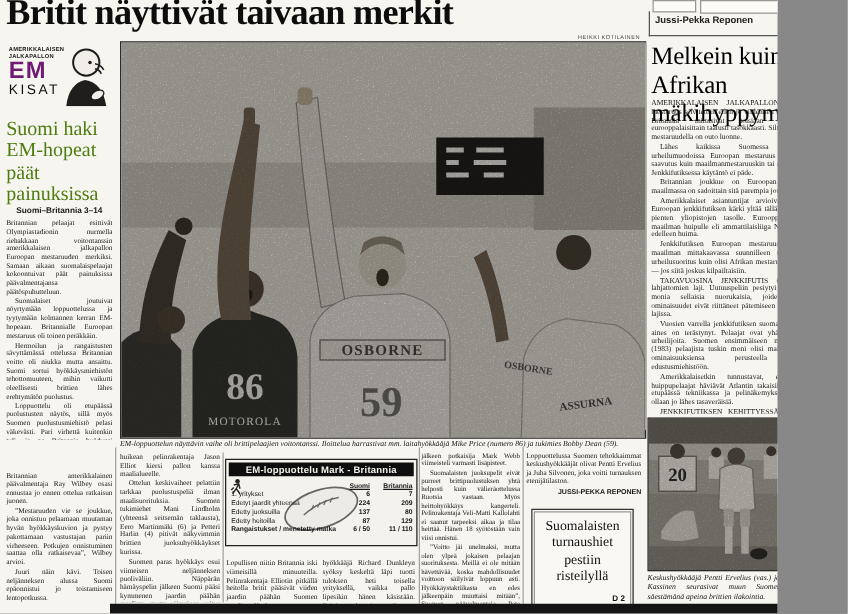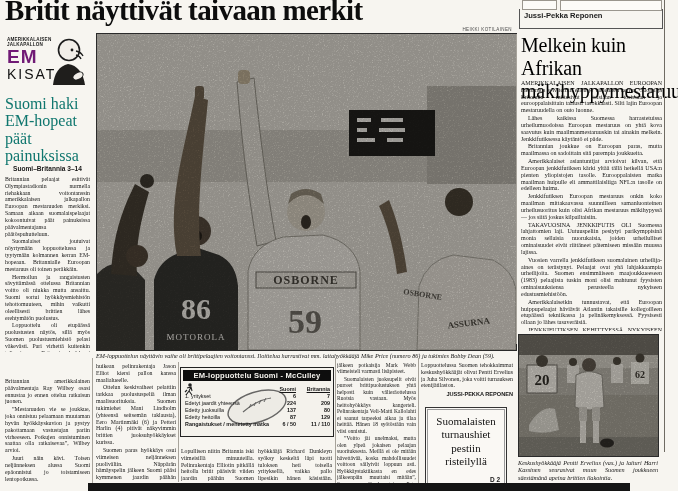--- a/index.html
+++ b/index.html
@@ -1,35 +1,35 @@
 <!DOCTYPE html>
 <html><head>
 <meta charset="utf-8">
 <style>
   html,body{margin:0;padding:0;background:#888;}
-  .page{position:relative;width:678px;height:491px;background:#f7f5f0;overflow:hidden;
+  .page{position:relative;width:622px;height:491px;background:#f7f5f0;overflow:hidden;
         font-family:"Liberation Serif",serif;color:#161616;}
   .abs{position:absolute;}
   
   .main-headline{position:absolute;left:5px;top:-6px;margin:0;font-size:29px;font-weight:700;
         letter-spacing:-0.6px;white-space:nowrap;color:#0d0d0d;}
   .edge-box{position:absolute;background:#fcfbf8;border:1px solid #9a968e;}
   .photo-credit{position:absolute;left:400px;top:27px;width:112px;text-align:right;
         font-family:"Liberation Sans",sans-serif;font-size:4.5px;letter-spacing:.4px;color:#4a4a4a;}
   
   .logo{position:absolute;left:7px;top:37px;width:80px;height:55px;}
   .logo .tiny{font-family:"Liberation Sans",sans-serif;font-size:4.6px;font-weight:700;
         letter-spacing:.2px;line-height:1.15;color:#222;}
   .logo .em{font-family:"Liberation Sans",sans-serif;font-size:19px;font-weight:800;
         letter-spacing:1px;line-height:.95;color:#701a75;}
-  .logo .kisat{font-family:"Liberation Sans",sans-serif;font-size:14px;font-weight:400;
+  .logo .kisat{font-family:"Liberation Sans",sans-serif;font-size:11px;font-weight:400;
         letter-spacing:2px;color:#111;}
   .logo svg{position:absolute;right:0;top:0;}
   .left-headline{position:absolute;left:5px;top:95px;width:86px;margin:0;font-weight:400;
-        font-size:16px;line-height:1.08;color:#0f766e;}
+        font-size:16px;line-height:1.08;color:#4d7c0f;}
   .scoreline{position:absolute;left:5px;top:165px;width:85px;text-align:center;
         font-family:"Liberation Sans",sans-serif;font-size:6.6px;font-weight:700;}
   .body-col{font-size:5.8px;line-height:1.18;text-align:justify;overflow:hidden;}
   .body-col p{margin:0 0 1px;text-indent:7px;}
   .body-col p:first-child{text-indent:0;}
   .lbody1{left:5px;top:176px;width:85px;height:176px;}
   .left-subhead{position:absolute;left:5px;top:354px;width:85px;margin:0;font-weight:400;
         font-size:9.5px;line-height:1.1;color:#111;}
   .lbody2{left:5px;top:378px;width:85px;height:105px;}
   
@@ -179,21 +179,21 @@
 
   <p class="main-caption">EM-loppuottelun näyttävin vaihe oli brittipelaajien voitontanssi. Iloittelua harrastivat mm. laitahyökkääjä Mike Price (numero 86) ja tukimies Bobby Dean (59).</p>
 
   <div class="col body-col c1">
     <p>huikean pelinrakentaja Jason Elliot kiersi pallon kanssa maalialueelle.</p>
     <p>Ottelun keskivaiheet pelattiin tarkkaa puolustuspeliä ilman maalisuorituksia. Suomen tukimiehet Mani Lindholm (yhteensä seitsemän taklausta), Eero Martinmäki (6) ja Petteri Harlin (4) pitivät näkyvimmin brittien juoksuhyökkäykset kurissa.</p>
     <p>Suomen paras hyökkäys osui viimeisen neljänneksen puoliväliin. Näppärän hämäyspelin jälkeen Suomi pääsi kymmenen jaardin päähän maalista, mutta viimeinen yritys jouduttiin käyttämään potkuun. Sami Lappalaisen potkaisemat kolme pistettä jäivät lopulta Suomen ainoiksi.</p>
   </div>
 
   <section class="stats">
-    <div class="stats-head">EM-loppuottelu Suomi - McCulley</div>
+    <div class="stats-head">EM-loppuottelu Mark - Britannia</div>
     <svg class="stats-runner" width="10" height="13" viewBox="0 0 10 13">
       <circle cx="6" cy="2" r="1.8" fill="#222"></circle>
       <path d="M3,5 L7,4 L8,8 M7,4 L5,8 L2,12 M5,8 L8,12 M3,7 L1,9" stroke="#222" stroke-width="1.1" fill="none"></path>
     </svg>
     <svg class="stats-ball" width="76" height="46" viewBox="0 0 76 46">
       <ellipse cx="38" cy="23" rx="30" ry="15" transform="rotate(-18 38 23)" fill="#eceae4" stroke="#444" stroke-width="1.4"></ellipse>
       <path d="M24,28 Q38,16 52,14" stroke="#444" stroke-width="1.2" fill="none"></path>
       <path d="M30,24 l2,-4 M35,22 l2,-4 M40,20 l2,-4 M45,18 l2,-4" stroke="#444" stroke-width="1"></path>
     </svg>
     <div class="stats-grid">

